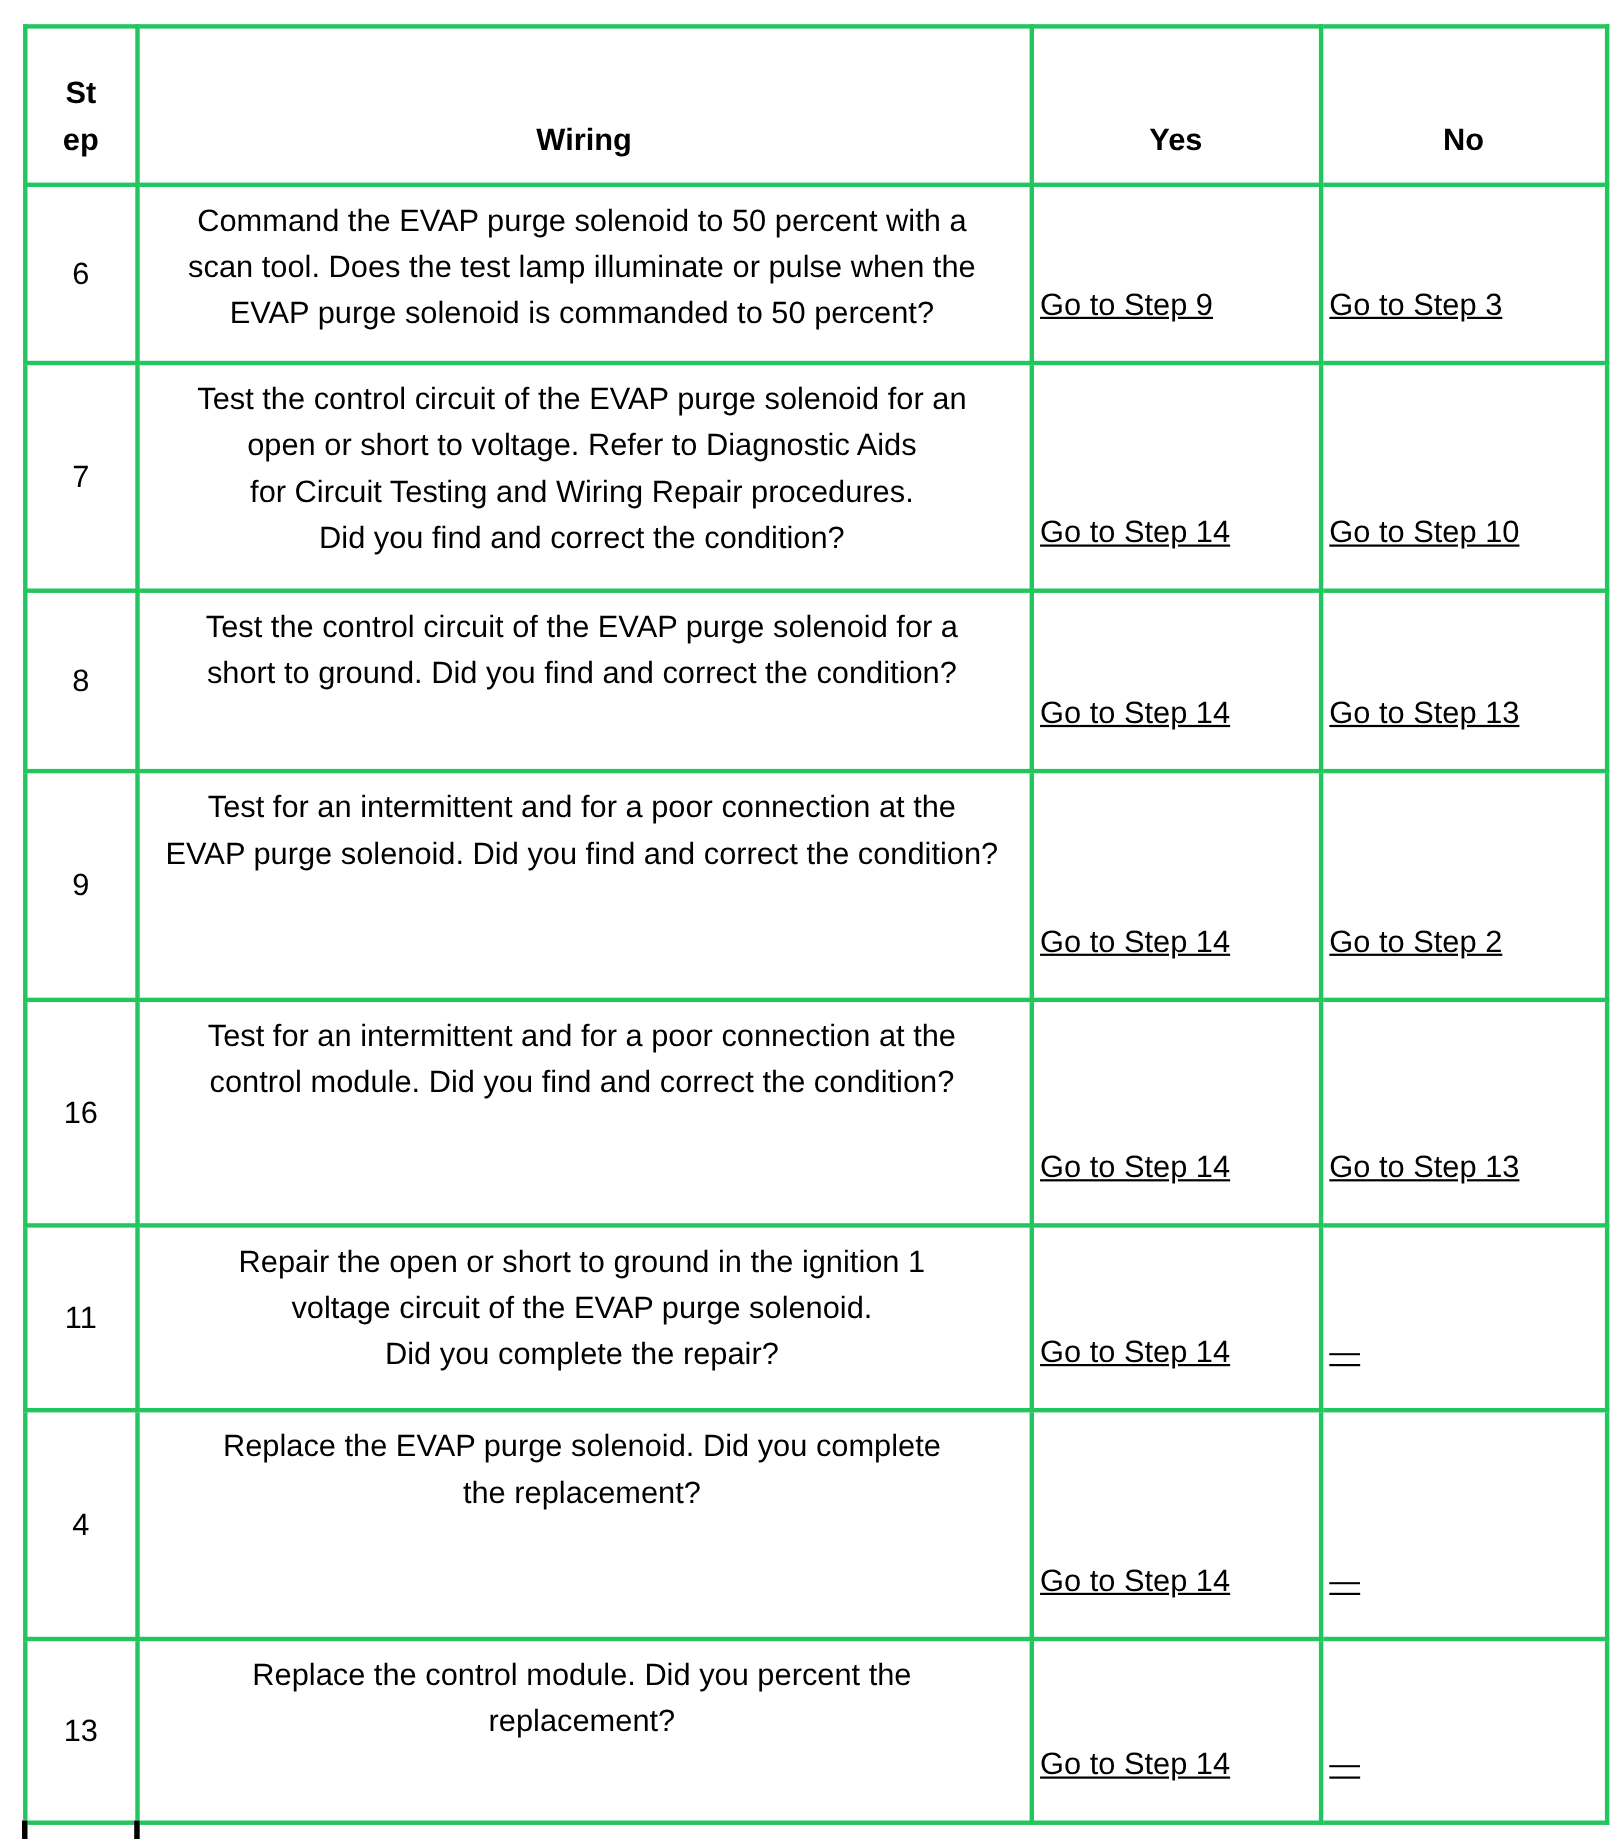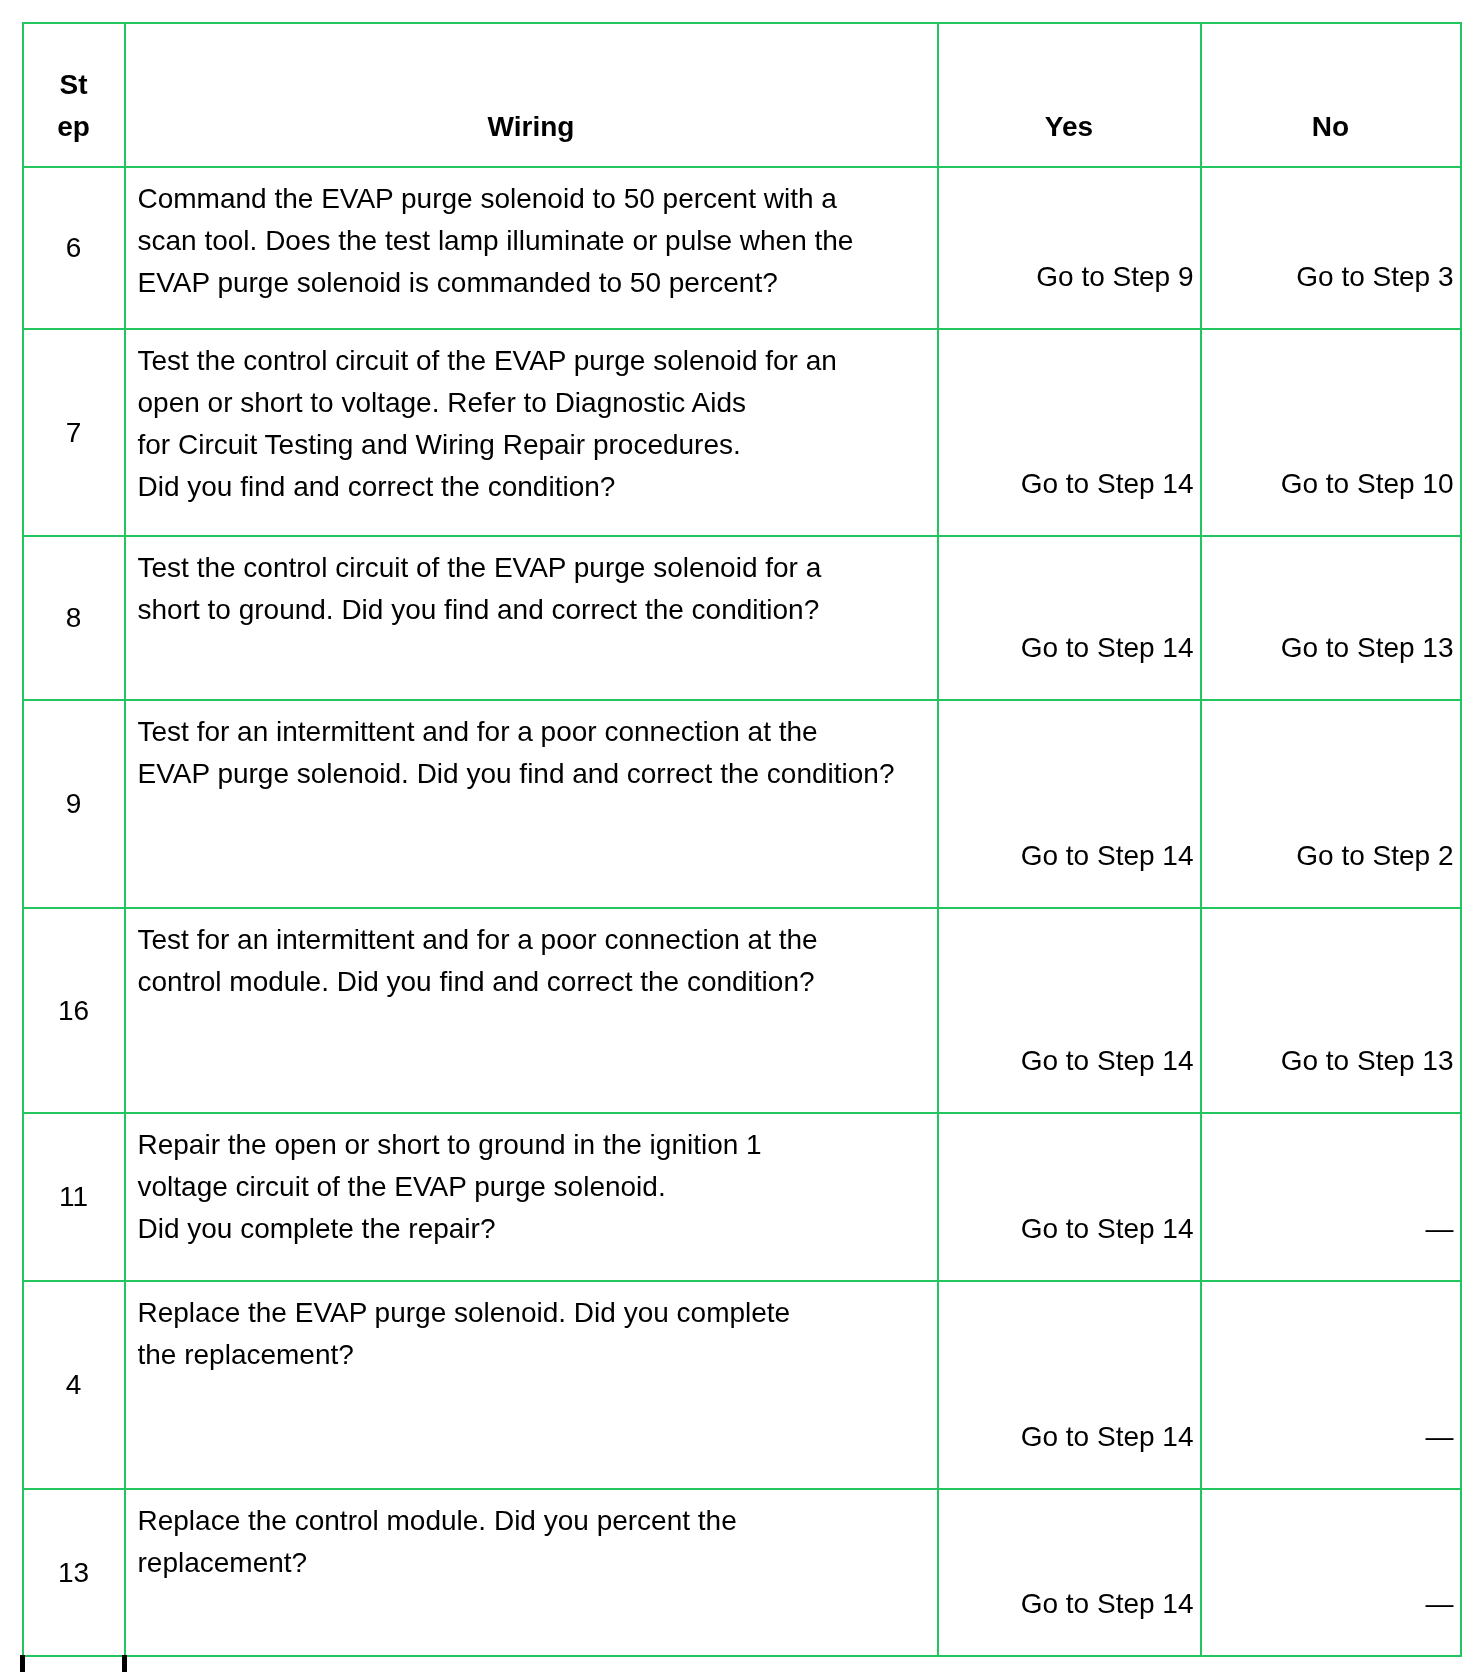--- a/index.html
+++ b/index.html
@@ -19,48 +19,49 @@
   table.diag {
     border-collapse: collapse;
     table-layout: fixed;
     width: 1438px;
     margin: 22px 0 0 20px;
     font-size: 28px;
     line-height: 42px;
   }
   table.diag th,
   table.diag td {
-    border: 2px solid #22c55e;
+    border: 4px solid #22c55e;
     overflow: hidden;
   }
   
   tr.header-row th {
     font-weight: bold;
     text-align: center;
     vertical-align: bottom;
     padding: 0 4px 18px 4px;
   }
   .pre {
     white-space: pre-line;
   }
   
   td.step-cell {
     text-align: center;
     vertical-align: middle;
     padding: 0 4px;
   }
   td.action-cell {
-    text-align: left;
+    text-align: center;
     vertical-align: top;
     padding: 10px 16px 16px 12px;
   }
   td.goto-cell {
-    text-align: right;
+    text-align: left;
     vertical-align: bottom;
     padding: 0 6px 30px 6px;
+    text-decoration: underline;
   }
   
   tr.partial-row td {
     border: none;
   }
   tr.partial-row td.step-stub {
     border-left: 5px solid #000000;
     border-right: 5px solid #000000;
   }
 </style>

